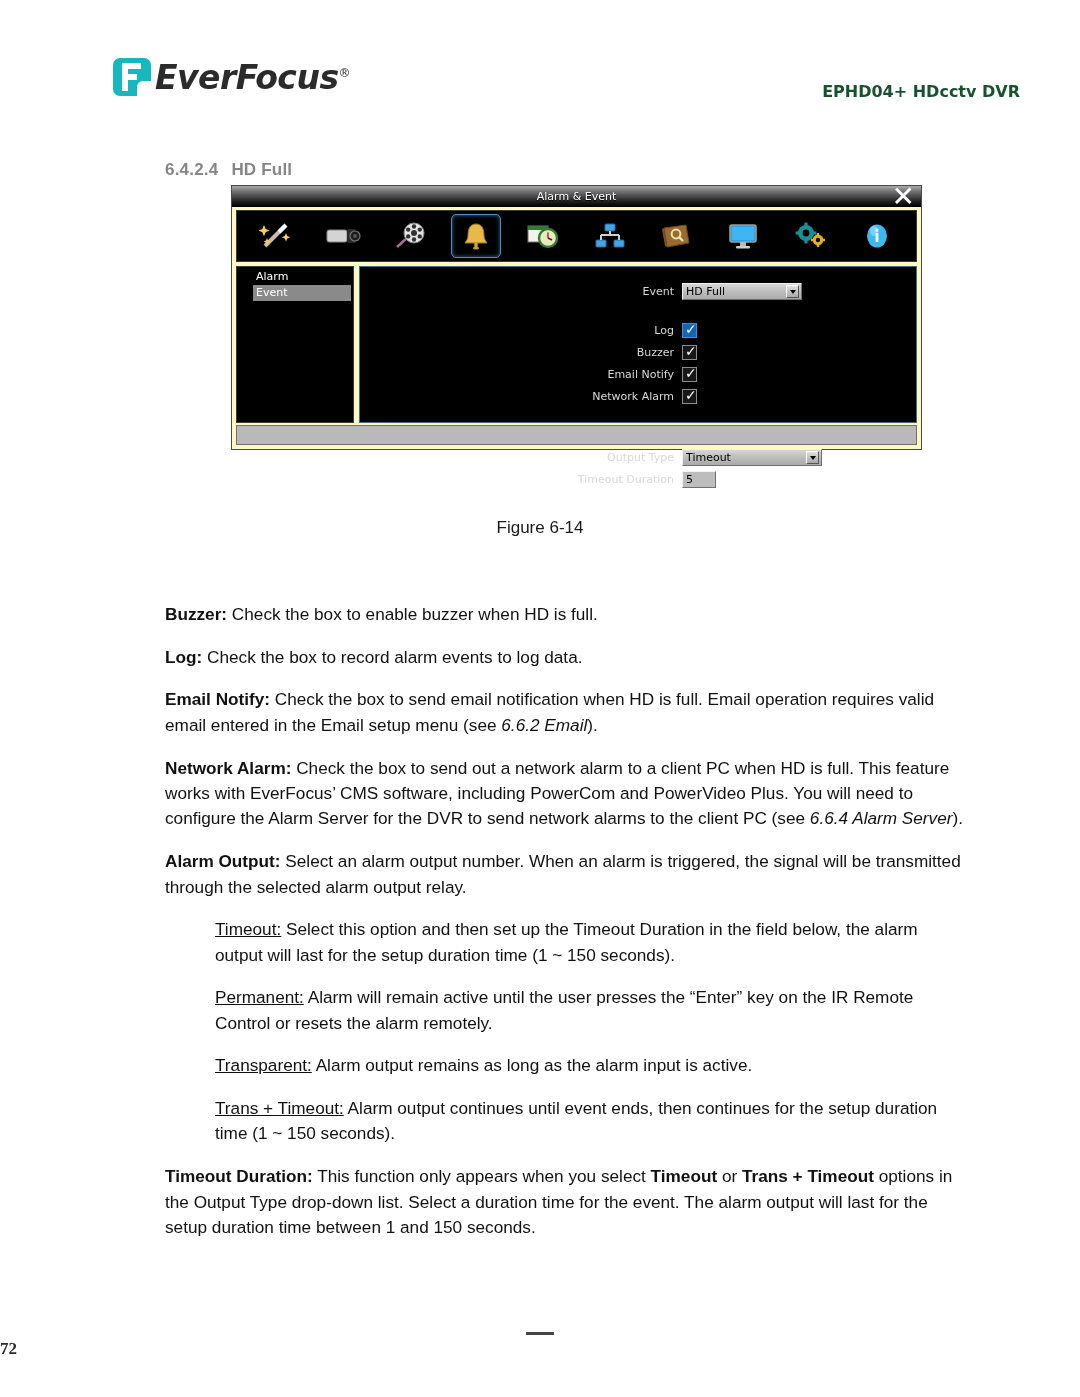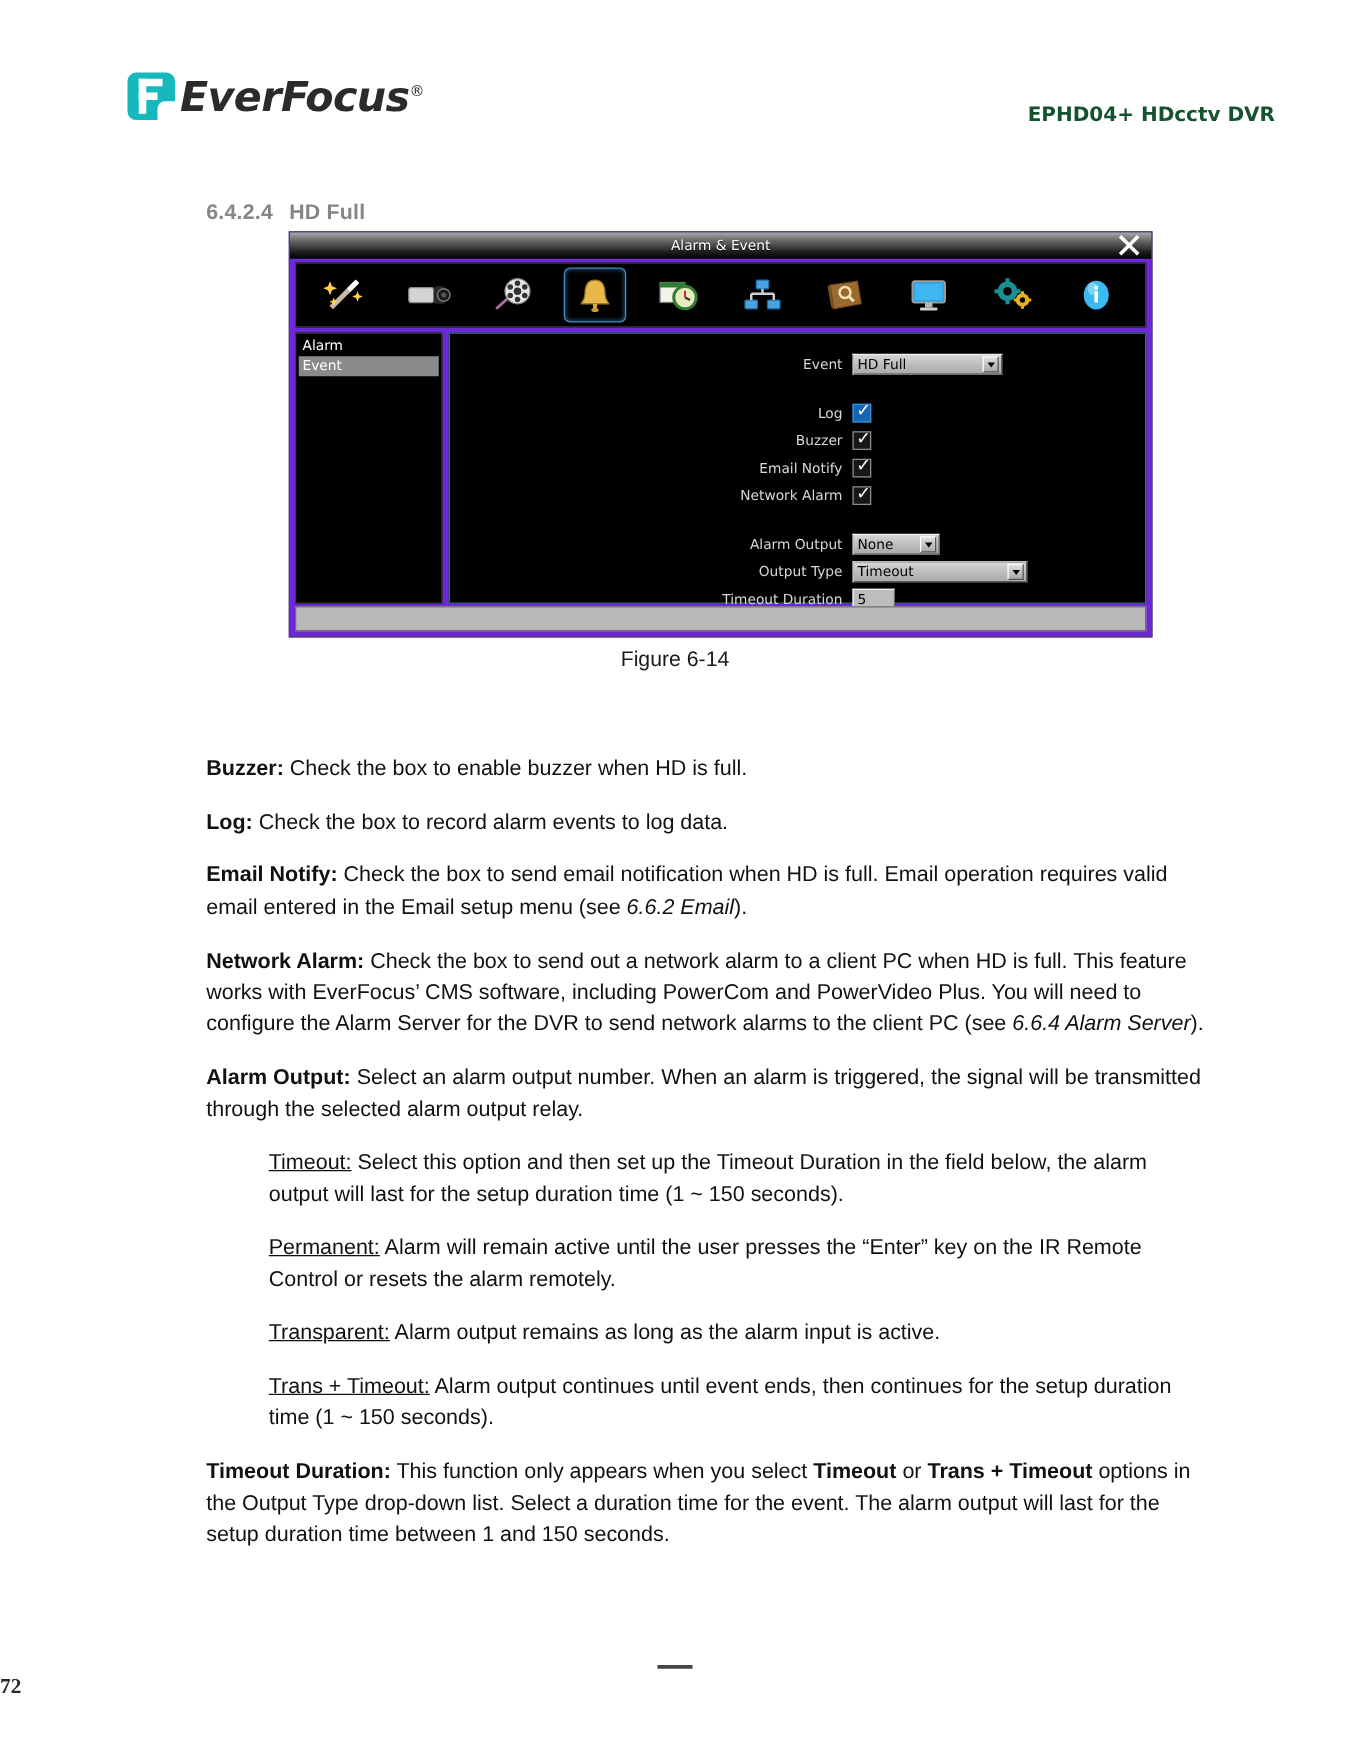--- a/index.html
+++ b/index.html
@@ -13,21 +13,21 @@
     font-family: "Liberation Sans", sans-serif;
     color: #111111;
     position: relative;
     overflow: hidden;
   }
 
   
   .page-header {
     position: absolute;
     top: 58px;
-    left: 102px;
+    left: 113px;
     right: 60px;
     height: 50px;
   }
   .logo-wrap {
     position: absolute;
     left: 0;
     top: 0;
     display: flex;
     align-items: center;
   }
@@ -108,22 +108,22 @@
     letter-spacing: 0.2px;
   }
   .section-heading .num { margin-right: 13px; }
 
   
   .dvr-window {
     position: absolute;
     left: 231px;
     top: 185px;
     width: 691px;
-    height: 325px;
-    background: #6d28d9;
+    height: 265px;
+    background: #fef9c3;
     border: 1px solid #4a4a4a;
     box-sizing: border-box;
   }
   .dvr-titlebar {
     position: relative;
     height: 21px;
     background: linear-gradient(to bottom, #a9a9a9 0%, #6e6e6e 28%, #1d1d1d 75%, #000000 100%);
     display: flex;
     align-items: center;
     justify-content: center;
@@ -178,21 +178,21 @@
     top: 80px;
     right: 4px;
     bottom: 26px;
     display: flex;
   }
   .dvr-sidebar {
     width: 118px;
     background: #000000;
     border: 1px solid #3c3c3c;
     box-sizing: border-box;
-    padding: 2px 2px 0 2px;
+    padding: 2px 2px 0 16px;
   }
   .dvr-side-item {
     font-size: 11px;
     font-family: "DejaVu Sans", sans-serif;
     color: #ffffff;
     padding: 1px 3px;
     line-height: 14px;
   }
   .dvr-side-item.selected {
     background: #8a8a8a;

